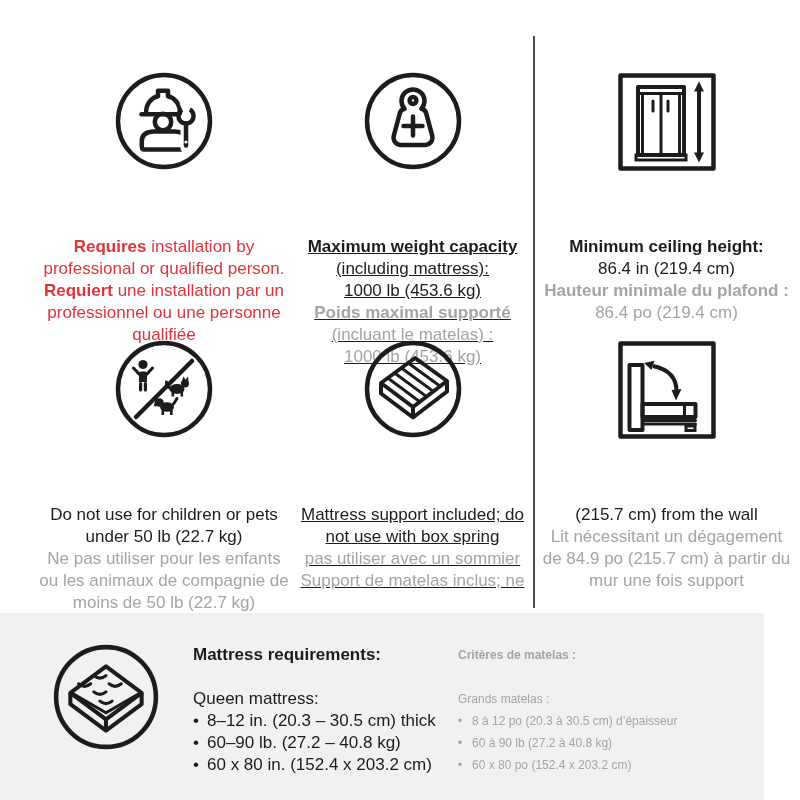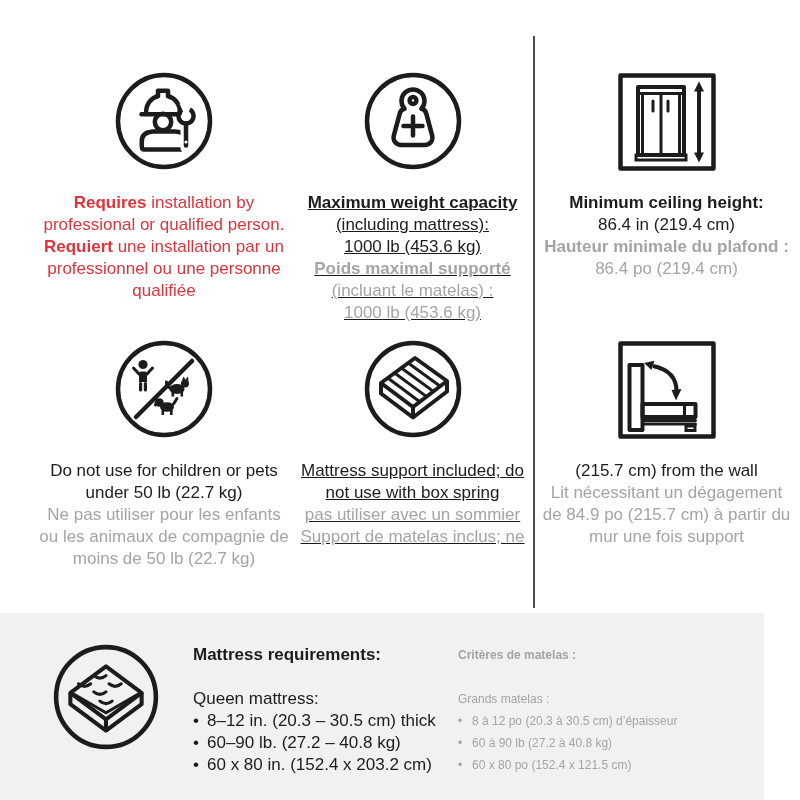--- a/index.html
+++ b/index.html
@@ -6,21 +6,21 @@
     --ink:#1c1c1e; --gray:#a4a4a4; --red:#e2333a; --bg-bottom:#f1f1ef; --divider:#4d4d4d;
   }
   *{margin:0;padding:0;box-sizing:border-box;}
   html,body{width:800px;height:800px;background:#fff;}
   body{font-family:"Liberation Sans", sans-serif;color:var(--ink);}
   .page{position:relative;width:800px;height:800px;background:#fff;overflow:hidden;}
   .divider{position:absolute;left:533px;top:36px;width:1.5px;height:572px;background:var(--divider);}
   .row{position:absolute;left:0;width:800px;display:flex;}
   .row1{top:70px;}
   .row2{top:338px;}
-  .cell{display:flex;flex-direction:column;align-items:center;}
+  .cell{display:flex;flex-direction:column;align-items:center;gap:44px;}
   .c1{width:300px;padding-left:28px;}
   .c2{width:233px;padding-right:8px;text-decoration:underline;}
   .c3{width:267px;}
   .iconbox{height:103px;display:flex;align-items:flex-start;justify-content:center;margin-bottom:19px;}
   .iconbox svg{display:block;}
   .txt{text-align:center;font-size:17px;line-height:22px;}
   .line{white-space:nowrap;}
   .b{font-weight:bold;}
   .red{color:var(--red);}
   .gray{color:var(--gray);}
@@ -222,17 +222,17 @@
       <div class="bullet">
           <span class="dot">•</span>
           <span>8 à 12 po (20.3 à 30.5 cm) d’épaisseur</span>
         </div>
       <div class="bullet">
           <span class="dot">•</span>
           <span>60 à 90 lb (27.2 à 40.8 kg)</span>
         </div>
       <div class="bullet">
           <span class="dot">•</span>
-          <span>60 x 80 po (152.4 x 121.5 cm)</span>
+          <span>60 x 80 po (152.4 x 203.2 cm)</span>
         </div>
     </div>
   </div>
 </div>
 
 </body></html>

